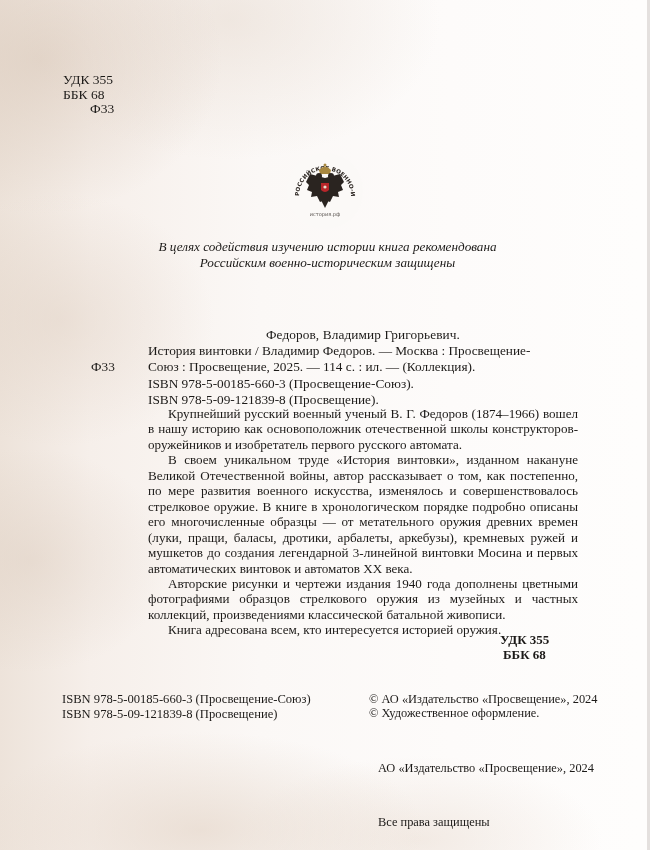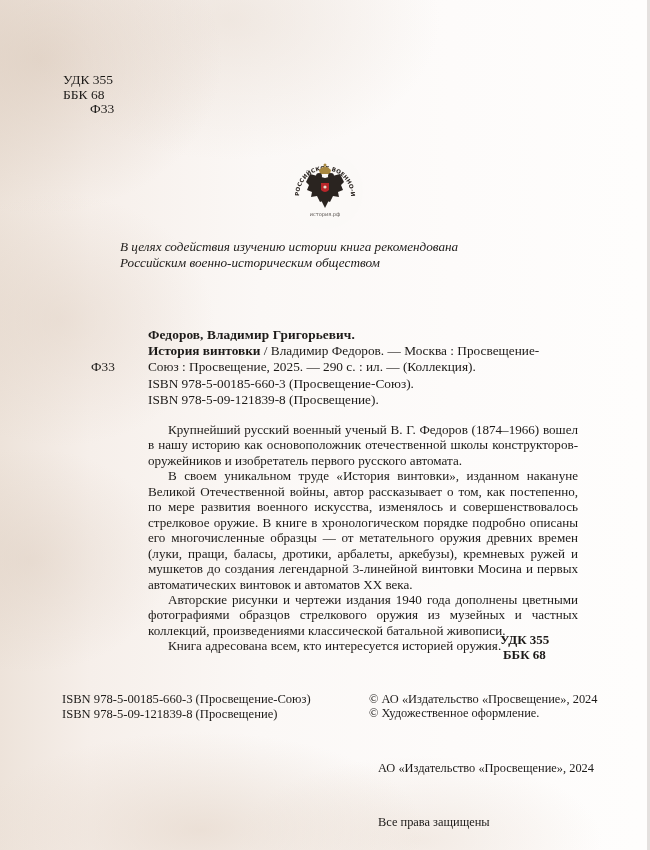--- a/index.html
+++ b/index.html
@@ -24,34 +24,33 @@
     background: #e4e0de;
   }
   .abs { position: absolute; }
   .codes-top { left: 63px; top: 73px; font-size: 13.5px; line-height: 14.5px; }
   .codes-top .f33 { padding-left: 27px; }
 
   .emblem { left: 286px; top: 152px; width: 78px; height: 78px; }
 
   .recommend {
     left: 120px; width: 415px; top: 239px;
-    font-style: italic; font-size: 13.2px; line-height: 16px; text-align: left;
+    font-style: italic; font-size: 13.2px; line-height: 16px; text-align: center;
   }
 
   .biblio { left: 148px; top: 327px; width: 430px; font-size: 13.3px; line-height: 16.2px; }
   .biblio .line { white-space: nowrap; }
-  .biblio .b { font-weight: bold; }
+  .biblio .b { font-weight: normal; text-align: center; }
   .biblio .author { letter-spacing: 0.1px; }
   .biblio .isbn { margin-top: 0; }
   .f33-left { left: 91px; top: 359px; font-size: 13.3px; line-height: 16.2px; }
 
   .annot {
     left: 148px; top: 406px; width: 430px; font-size: 13.1px; line-height: 15.45px;
     text-align: justify;
-    margin-top: 16px;
   }
   .annot p { margin: 0; text-indent: 20px; }
 
   .codes-right { left: 500px; top: 632px; font-size: 13px; line-height: 15px; font-weight: bold; }
   .codes-right .bbk { padding-left: 3px; }
 
   .isbn-bottom { left: 62px; top: 692px; font-size: 12.6px; line-height: 14.5px; font-weight: normal; white-space: nowrap; }
 
   .copyright { left: 369px; top: 692px; font-size: 12.4px; line-height: 14.3px; white-space: nowrap; }
   .copyright .indent { padding-left: 9px; margin-top: 40px; }
@@ -89,29 +88,29 @@
       <path d="M35 48 L39 56 L43 48 Z" fill="#2a2420"></path>
 
       <path d="M35 31 L43 31 L43 38 Q39 42 35 38 Z" fill="#b8262a"></path>
       <circle cx="39" cy="35" r="1.6" fill="#e8e0d0"></circle>
       <text x="39" y="64" text-anchor="middle" font-family="DejaVu Sans, sans-serif" font-size="5" fill="#5a5450">история.рф</text>
     </svg>
   </div>
 
   <div class="abs recommend">
     <div>В целях содействия изучению истории книга рекомендована</div>
-    <div>Российским военно-историческим обществом</div>
+    <div>Российским военно-историческим защищены</div>
   </div>
 
   <div class="abs f33-left">Ф33</div>
 
   <div class="abs biblio">
     <div class="line b author">Федоров, Владимир Григорьевич.</div>
     <div class="line"><span class="b">История винтовки</span><span> / Владимир Федоров. — Москва : Просвещение-</span></div>
-    <div class="line">Союз : Просвещение, 2025. — 290 с. : ил. — (Коллекция).</div>
+    <div class="line">Союз : Просвещение, 2025. — 114 с. : ил. — (Коллекция).</div>
     <div class="line isbn">ISBN 978-5-00185-660-3 (Просвещение-Союз).</div>
     <div class="line">ISBN 978-5-09-121839-8 (Просвещение).</div>
   </div>
 
   <div class="abs annot">
     <p>Крупнейший русский военный ученый В. Г. Федоров (1874–1966) вошел в нашу историю как основоположник отечественной школы конструкторов-оружейников и изобретатель первого русского автомата.</p>
     <p>В своем уникальном труде «История винтовки», изданном накануне Великой Отечественной войны, автор рассказывает о том, как постепенно, по мере развития военного искусства, изменялось и совершенствовалось стрелковое оружие. В книге в хронологическом порядке подробно описаны его многочисленные образцы — от метательного оружия древних времен (луки, пращи, баласы, дротики, арбалеты, аркебузы), кремневых ружей и мушкетов до создания легендарной 3-линейной винтовки Мосина и первых автоматических винтовок и автоматов XX века.</p>
     <p>Авторские рисунки и чертежи издания 1940 года дополнены цветными фотографиями образцов стрелкового оружия из музейных и частных коллекций, произведениями классической батальной живописи.</p>
     <p>Книга адресована всем, кто интересуется историей оружия.</p>
   </div>

